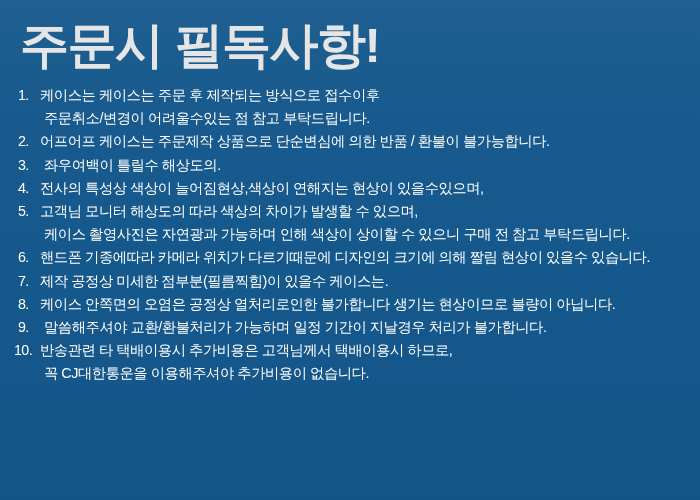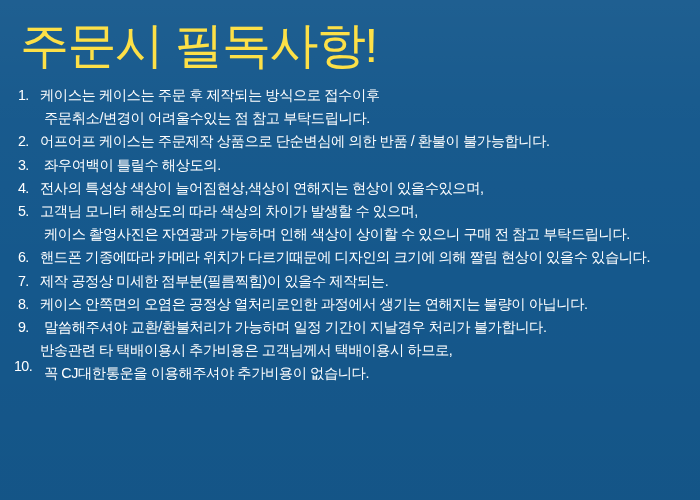--- a/index.html
+++ b/index.html
@@ -39,24 +39,24 @@
   .banner-inner {
     position: relative;
     z-index: 2;
     padding: 14px 14px 0 18px;
   }
 
   
   .banner-title {
     margin: 0;
     padding: 0 0 0 2px;
-    color: #fde047;
+    color: #e5e5e5;
     font-size: 49px;
     line-height: 62px;
-    font-weight: 400;
+    font-weight: 700;
     letter-spacing: -1.5px;
     white-space: nowrap;
   }
 
   
   .notice-list {
     list-style: none;
     margin: 8px 0 0 0;
     padding: 0;
     counter-reset: notice;
@@ -78,21 +78,20 @@
     top: 0;
     width: 22px;
     text-align: left;
     color: #ffffff;
     letter-spacing: -0.6px;
   }
 
   .notice-item.wide .num {
     left: -4px;
     width: 26px;
-    margin-top: 16px;
   }
 
   .notice-line {
     display: block;
     white-space: nowrap;
   }
 
   .notice-line.cont {
     padding-left: 4px;
   }
@@ -127,25 +126,25 @@
           <span class="num">5.</span>
           <span class="notice-line">고객님 모니터 해상도의 따라 색상의 차이가 발생할 수 있으며,</span>
           <span class="notice-line cont">케이스 촬영사진은 자연광과 가능하며 인해 색상이 상이할 수 있으니 구매 전 참고 부탁드립니다.</span>
         </li>
         <li class="notice-item">
           <span class="num">6.</span>
           <span class="notice-line">핸드폰 기종에따라 카메라 위치가 다르기때문에 디자인의 크기에 의해 짤림 현상이 있을수 있습니다.</span>
         </li>
         <li class="notice-item">
           <span class="num">7.</span>
-          <span class="notice-line">제작 공정상 미세한 점부분(필름찍힘)이 있을수 제작되는.</span>
+          <span class="notice-line">제작 공정상 미세한 점부분(필름찍힘)이 있을수 케이스는.</span>
         </li>
         <li class="notice-item">
           <span class="num">8.</span>
-          <span class="notice-line">케이스 안쪽면의 오염은 공정상 열처리로인한 과정에서 생기는 연해지는 불량이 아닙니다.</span>
+          <span class="notice-line">케이스 안쪽면의 오염은 공정상 열처리로인한 불가합니다 생기는 현상이므로 불량이 아닙니다.</span>
         </li>
         <li class="notice-item">
           <span class="num">9.</span>
           <span class="notice-line cont">말씀해주셔야 교환/환불처리가 가능하며 일정 기간이 지날경우 처리가 불가합니다.</span>
         </li>
         <li class="notice-item wide">
           <span class="num">10.</span>
           <span class="notice-line">반송관련 타 택배이용시 추가비용은 고객님께서 택배이용시 하므로,</span>
           <span class="notice-line cont">꼭 CJ대한통운을 이용해주셔야 추가비용이 없습니다.</span>
         </li>

